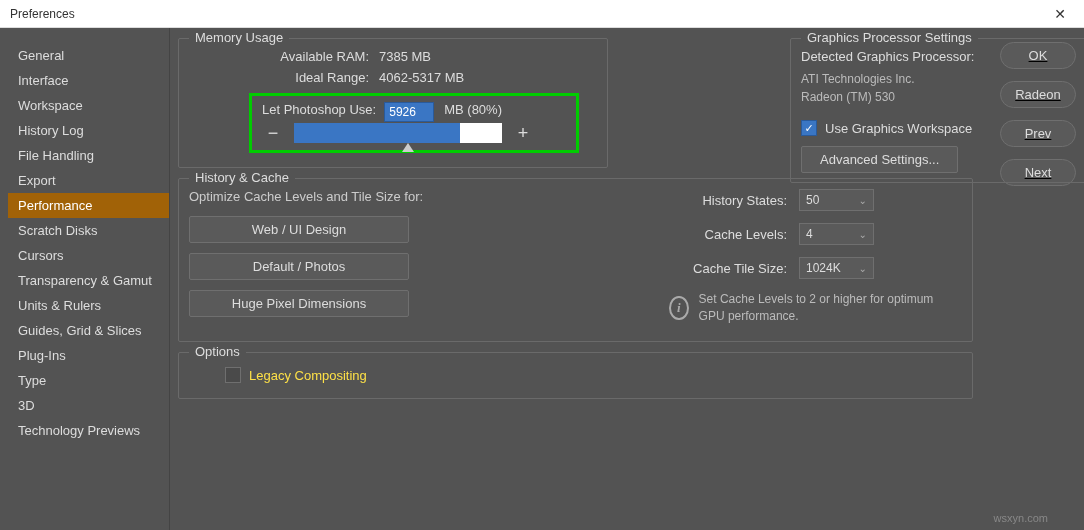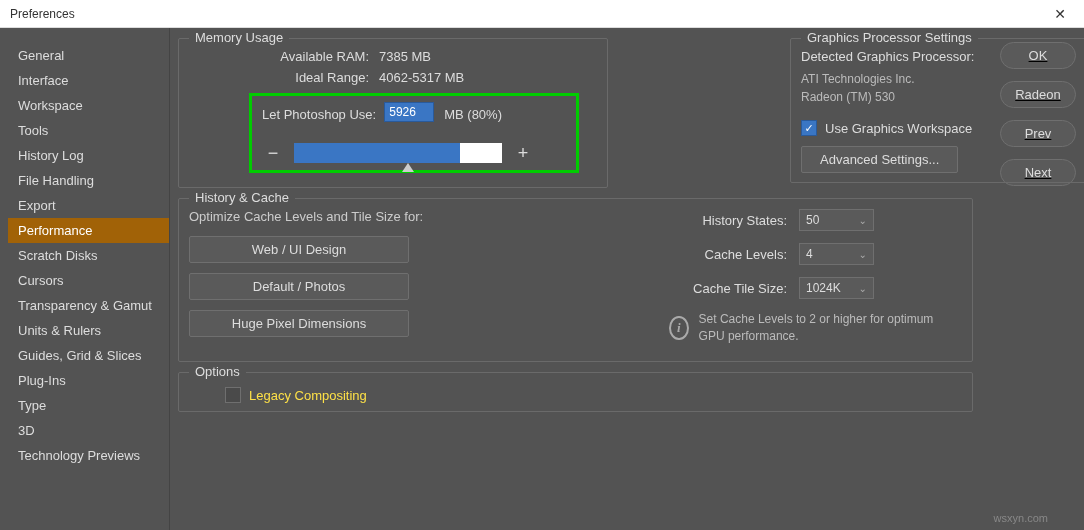--- a/index.html
+++ b/index.html
@@ -24,21 +24,21 @@
     
     .group { border: 1px solid #6a6a6a; border-radius: 2px; padding: 10px 10px 14px 10px; margin-bottom: 10px; position: relative; }
     .group-title { position: absolute; top: -9px; left: 10px; background: #535353; padding: 0 6px; font-size: 13px; color: #ddd; }
 
     
     .mem-row { display: flex; justify-content: flex-start; font-size: 13px; color: #ddd; margin-bottom: 6px; }
     .mem-label { width: 190px; text-align: right; padding-right: 10px; }
     .mem-value { text-align: left; }
 
     .mem-highlight { border: 3px solid #00cc00; padding: 6px 10px; margin-top: 2px; display: inline-block; width: 330px; margin-left: 60px; }
-    .mem-use-row { display: flex; align-items: flex-end; font-size: 13px; color: #ddd; margin-bottom: 20px; }
+    .mem-use-row { display: flex; align-items: flex-start; font-size: 13px; color: #ddd; margin-bottom: 0; }
     .mem-use-label { margin-right: 8px; }
     .mem-input { background: #3a76c4; color: #fff; border: 1px solid #2a5a9a; width: 50px; height: 20px; font-size: 12px; padding: 9px 4px; text-align: left; }
     .mem-unit { margin-left: 10px; }
 
     .mem-slider-row { display: flex; align-items: center; gap: 10px; }
     .mem-btn { width: 22px; height: 22px; display: flex; align-items: center; justify-content: center; color: #ddd; font-size: 18px; cursor: pointer; }
     .mem-slider { position: relative; width: 208px; height: 20px; background: #fff; }
     .mem-slider-fill { position: absolute; left: 0; top: 0; bottom: 0; width: 80%; background: #3a76c4; }
     .mem-slider-handle { position: absolute; top: 20px; left: 55%; transform: translateX(-50%); width: 0; height: 0; border-left: 6px solid transparent; border-right: 6px solid transparent; border-bottom: 9px solid #ccc; }
 
@@ -89,21 +89,20 @@
   <span class="titlebar-title">Preferences</span>
   <span class="titlebar-close">✕</span>
 </div>
 
 <div class="main">
 
   <div class="sidebar">
     <div class="sidebar-item">General</div>
     <div class="sidebar-item">Interface</div>
     <div class="sidebar-item">Workspace</div>
-    <div class="sidebar-item">Tools</div>
     <div class="sidebar-item">History Log</div>
     <div class="sidebar-item">File Handling</div>
     <div class="sidebar-item">Export</div>
     <div class="sidebar-item selected">Performance</div>
     <div class="sidebar-item">Scratch Disks</div>
     <div class="sidebar-item">Cursors</div>
     <div class="sidebar-item">Transparency &amp; Gamut</div>
     <div class="sidebar-item">Units &amp; Rulers</div>
     <div class="sidebar-item">Guides, Grid &amp; Slices</div>
     <div class="sidebar-item">Plug-Ins</div>
@@ -189,21 +188,21 @@
             </div>
           </div>
           <div class="hc-info">
             <div class="hc-info-icon">i</div>
             <div class="hc-info-text">Set Cache Levels to 2 or higher for optimum GPU performance.</div>
           </div>
         </div>
       </div>
     </div>
 
-    <div class="group options-group" style="width:795px; padding-bottom:8px;">
+    <div class="group options-group" style="width:795px; padding-bottom:15px;">
       <div class="group-title">Options</div>
       <div class="options-row">
         <div class="checkbox-empty"></div>
         <span>Legacy Compositing</span>
       </div>
     </div>
 
   </div>
 
   <div class="right-buttons">

